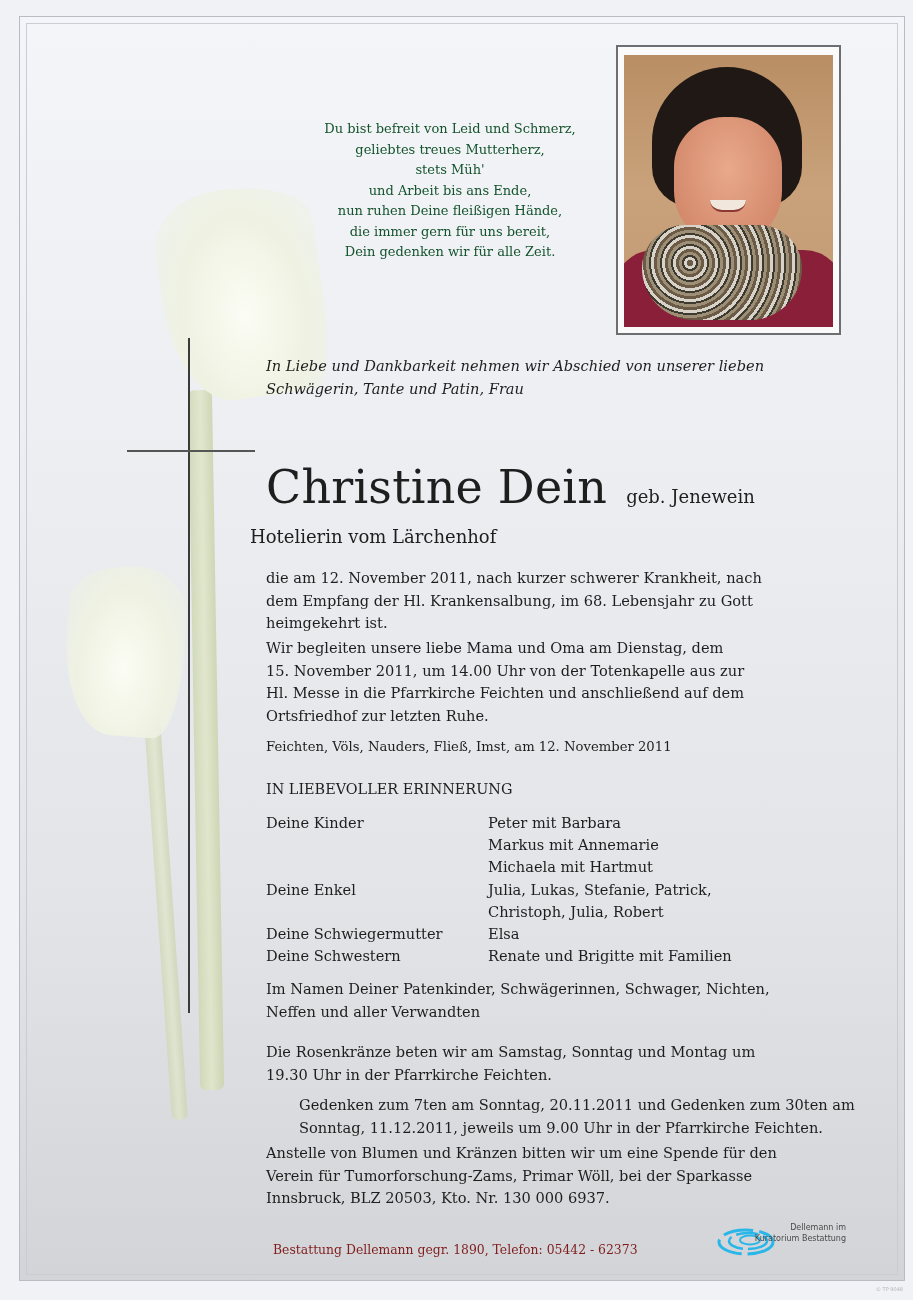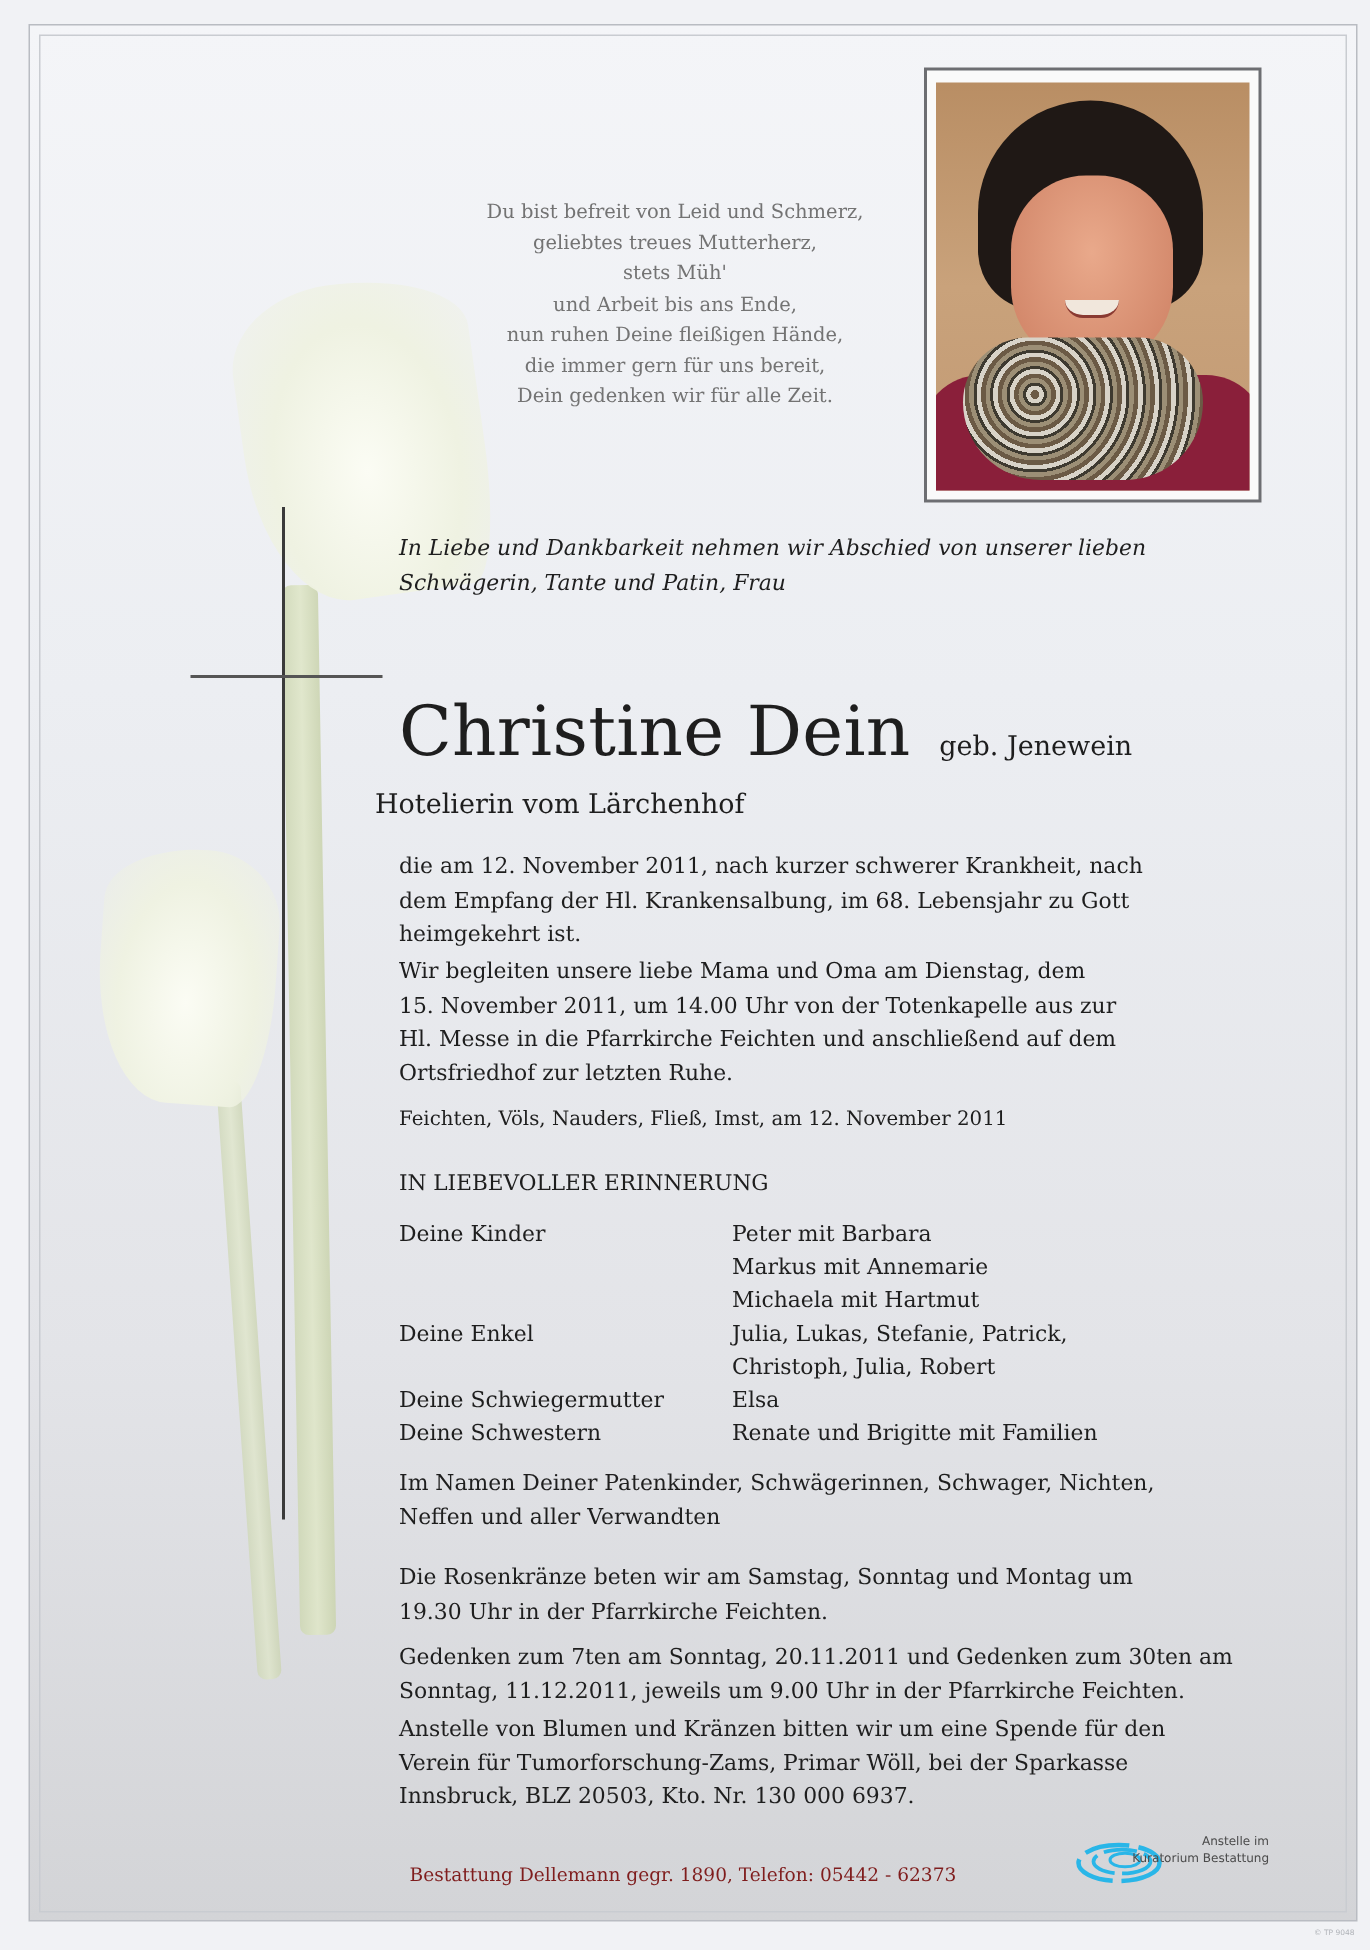--- a/index.html
+++ b/index.html
@@ -23,22 +23,22 @@
       border-radius: 6px;
     }
     .lily-flower {
       position: absolute;
       background: radial-gradient(ellipse at 50% 60%, #fbfcf4 0%, #eff2e2 55%, rgba(235,238,225,0.2) 100%);
     }
     .cross-v { position: absolute; left: 188px; top: 338px; width: 1.5px; height: 675px; background: #3a3a3a; }
     .cross-h { position: absolute; left: 127px; top: 450px; width: 128px; height: 1.5px; background: #555; }
 
     .poem {
-      position: absolute; left: 300px; top: 132px; width: 300px;
-      text-align: center; font-size: 13px; line-height: 20.5px; color: #737373;
+      position: absolute; left: 300px; top: 119px; width: 300px;
+      text-align: center; font-size: 13px; line-height: 20.5px; color: #14532d;
     }
     .poem div { white-space: nowrap; }
 
     .photo-frame {
       position: absolute; left: 616px; top: 45px; width: 225px; height: 290px;
       border: 2px solid #6d6e72; box-sizing: border-box; background: #fafafa;
     }
     .photo {
       position: absolute; left: 6px; top: 8px; width: 209px; height: 272px;
       overflow: hidden;
@@ -61,21 +61,21 @@
     .death { top: 567px; }
     .funeral { top: 637px; }
     .places { top: 736px; font-size: 13.2px; }
     .memory { top: 778px; font-size: 14.4px; }
     .family { position: absolute; left: 266px; top: 812px; font-size: 14.6px; line-height: 22.2px; }
     .family .row { display: flex; }
     .family .rel { width: 222px; }
     .family .names div { white-space: nowrap; }
     .names-note { top: 978px; }
     .rosary { top: 1041px; }
-    .gedenken { top: 1094px; }
+    .gedenken { top: 1094px; margin-left: 33px; }
     .donation { top: 1142px; }
 
     .footer-text { position: absolute; left: 273px; top: 1242px; font-size: 12.4px; color: #7f1d1d; }
     .logo { position: absolute; left: 716px; top: 1222px; width: 130px; height: 38px; }
     .logo .swirl { position: absolute; left: 0; top: 2px; width: 66px; height: 34px; }
     .logo .txt { position: absolute; right: 0; top: 0; font-family: "DejaVu Sans", "Liberation Sans", sans-serif; font-size: 8px; line-height: 11px; color: #4a4a4a; text-align: right; }
     .copy { position: absolute; right: 10px; top: 1286px; font-family: "DejaVu Sans", sans-serif; font-size: 5px; color: #b0b3b8; }
   </style>
 </head>
 <body>
@@ -194,18 +194,18 @@
 
 <div class="footer-text">Bestattung Dellemann gegr. 1890, Telefon: 05442 - 62373</div>
 
 <div class="logo">
   <svg class="swirl" viewBox="0 0 66 34">
     <ellipse cx="30" cy="18" rx="27" ry="12" fill="none" stroke="#29b6e8" stroke-width="3" stroke-dasharray="30 6"></ellipse>
     <ellipse cx="32" cy="17" rx="19" ry="8" fill="none" stroke="#29b6e8" stroke-width="2.5" stroke-dasharray="22 5"></ellipse>
     <ellipse cx="34" cy="16" rx="10" ry="4.5" fill="none" stroke="#29b6e8" stroke-width="2"></ellipse>
   </svg>
   <div class="txt">
-    <div>Anstelle im</div>
+    <div>Dellemann im</div>
     <div>Kuratorium Bestattung</div>
   </div>
 </div>
 
 <div class="copy">© TP 9048</div>
 
 </body></html>

